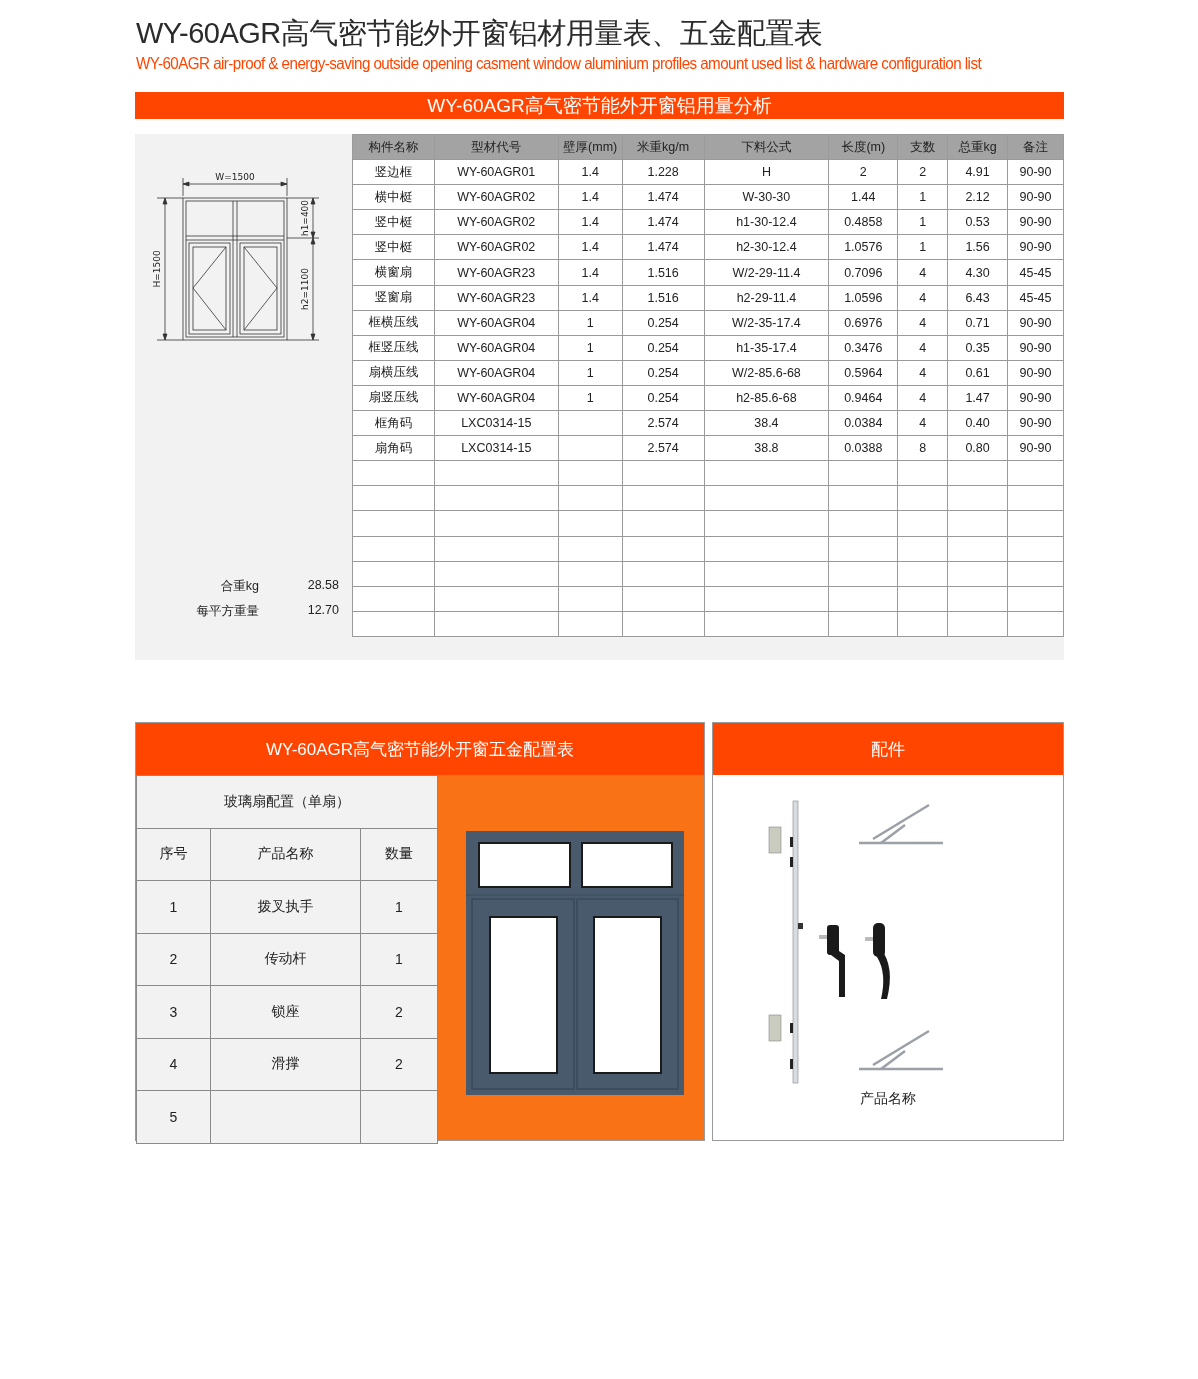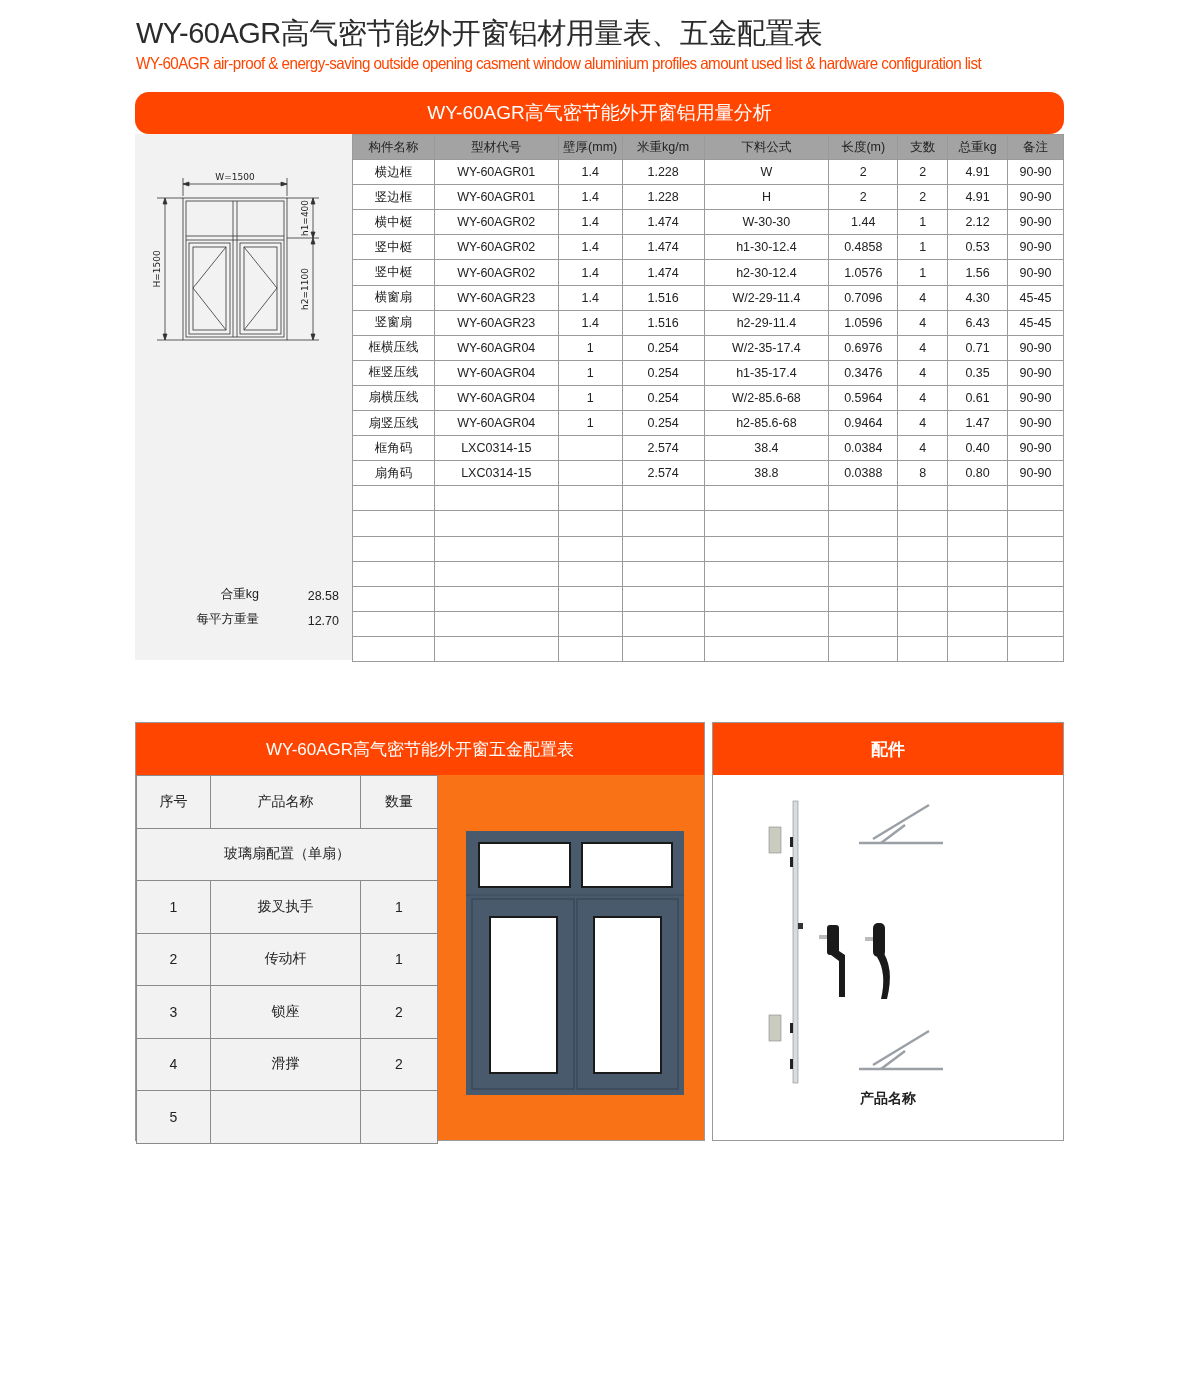--- a/index.html
+++ b/index.html
@@ -5,44 +5,44 @@
   * { box-sizing: border-box; margin: 0; padding: 0; }
   html, body { width: 1198px; height: 1379px; background: #ffffff; }
   body { font-family: "Liberation Sans", "DejaVu Sans", sans-serif; color: #222; position: relative; }
 
   .title-cn { position: absolute; left: 136px; top: 14px; font-size: 29px; color: #2b2b2b; letter-spacing: -0.5px; white-space: nowrap; }
   .title-en { position: absolute; left: 136px; top: 54px; font-size: 16.5px; color: #ff4500; letter-spacing: -0.6px; white-space: nowrap; transform: scaleX(0.92); transform-origin: left; }
 
   
   .sec1 { position: absolute; left: 135px; top: 92px; width: 929px; height: 568px; }
   .banner { background: #ff4500; color: #fff; display: flex; align-items: center; justify-content: center; font-size: 19px; }
-  .sec1 .banner { height: 42px; border-radius: 14px; }
+  .sec1 .banner { height: 27px; }
   .sec1-body { position: absolute; top: 42px; left: 0; width: 929px; height: 526px; background: #f2f2f2; }
   .drawing { position: absolute; left: 12px; top: 36px; width: 180px; height: 220px; }
   .totals { position: absolute; left: 20px; top: 444px; width: 200px; font-size: 12.5px; }
-  .totals .row { display: flex; height: 25px; align-items: flex-end; }
+  .totals .row { display: flex; height: 25px; align-items: flex-start; }
   .totals .lbl { width: 110px; text-align: right; padding-right: 6px; }
   .totals .val { width: 80px; text-align: right; padding-right: 6px; }
 
   table.profiles { position: absolute; left: 217px; top: 0; border-collapse: collapse; font-size: 12.5px; background: #fff; }
   table.profiles th, table.profiles td { border: 1px solid #9a9a9a; height: 25.1px; text-align: center; font-weight: normal; padding: 0 2px; white-space: nowrap; }
   table.profiles th { background: #a3a3a3; }
   .c0 { width: 82px; } .c1 { width: 124px; } .c2 { width: 64px; } .c3 { width: 82px; }
   .c4 { width: 125px; } .c5 { width: 69px; } .c6 { width: 50px; } .c7 { width: 60px; } .c8 { width: 56px; }
 
   
   .sec2 { position: absolute; left: 135px; top: 722px; width: 570px; height: 419px; border: 1px solid #9a9a9a; background: #f97316; }
   .sec2 .banner { height: 52px; font-size: 17px; }
   table.hw { position: absolute; left: 0; top: 52px; border-collapse: collapse; font-size: 14px; background: #f2f2f2; }
   table.hw td, table.hw th { border: 1px solid #8a8a8a; text-align: center; font-weight: normal; height: 52.5px; }
   table.hw .h0 { width: 74px; } table.hw .h1 { width: 150px; } table.hw .h2 { width: 77px; }
   .window-photo { position: absolute; left: 330px; top: 108px; width: 218px; height: 264px; }
 
   
-  .sec3 { position: absolute; left: 712px; top: 722px; width: 352px; height: 419px; border: 1px solid #9a9a9a; background: #fff; font-weight: bold; }
+  .sec3 { position: absolute; left: 712px; top: 722px; width: 352px; height: 419px; border: 1px solid #9a9a9a; background: #fff; }
   .sec3 .banner { height: 52px; font-size: 17px; }
   .accessories { position: absolute; left: 40px; top: 74px; width: 220px; height: 290px; }
   .acc-caption { position: absolute; left: 0; width: 100%; top: 367px; text-align: center; font-size: 14px; }
 </style>
 </head>
 <body>
 
 <div class="title-cn">WY-60AGR高气密节能外开窗铝材用量表、五金配置表</div>
 <div class="title-en">WY-60AGR air-proof &amp; energy-saving outside opening casment window aluminium profiles  amount used list  &amp;  hardware configuration list</div>
 
@@ -108,31 +108,20 @@
           <th class="c3">米重kg/m</th>
           <th class="c4">下料公式</th>
           <th class="c5">长度(m)</th>
           <th class="c6">支数</th>
           <th class="c7">总重kg</th>
           <th class="c8">备注</th>
         </tr>
       </thead>
       <tbody id="profiles-body">
           <tr>
-            <td class="c0">横边框</td>
-            <td class="c1">WY-60AGR01</td>
-            <td class="c2">1.4</td>
-            <td class="c3">1.228</td>
-            <td class="c4">W</td>
-            <td class="c5">2</td>
-            <td class="c6">2</td>
-            <td class="c7">4.91</td>
-            <td class="c8">90-90</td>
-          </tr>
-          <tr>
             <td class="c0">竖边框</td>
             <td class="c1">WY-60AGR01</td>
             <td class="c2">1.4</td>
             <td class="c3">1.228</td>
             <td class="c4">H</td>
             <td class="c5">2</td>
             <td class="c6">2</td>
             <td class="c7">4.91</td>
             <td class="c8">90-90</td>
           </tr>
@@ -337,26 +326,26 @@
         </tbody>
     </table>
   </div>
 </div>
 
 <div class="sec2">
   <div class="banner">WY-60AGR高气密节能外开窗五金配置表</div>
   <table class="hw">
     <tbody>
         <tr>
+      <td colspan="3">玻璃扇配置（单扇）</td>
+    </tr>
+    <tr>
       <th class="h0">序号</th>
       <th class="h1">产品名称</th>
       <th class="h2">数量</th>
-    </tr>
-    <tr>
-      <td colspan="3">玻璃扇配置（单扇）</td>
     </tr>
     </tbody>
       <tbody id="hw-body">
         <tr>
           <td class="h0">1</td>
           <td class="h1">拨叉执手</td>
           <td class="h2">1</td>
         </tr>
         <tr>
           <td class="h0">2</td>

